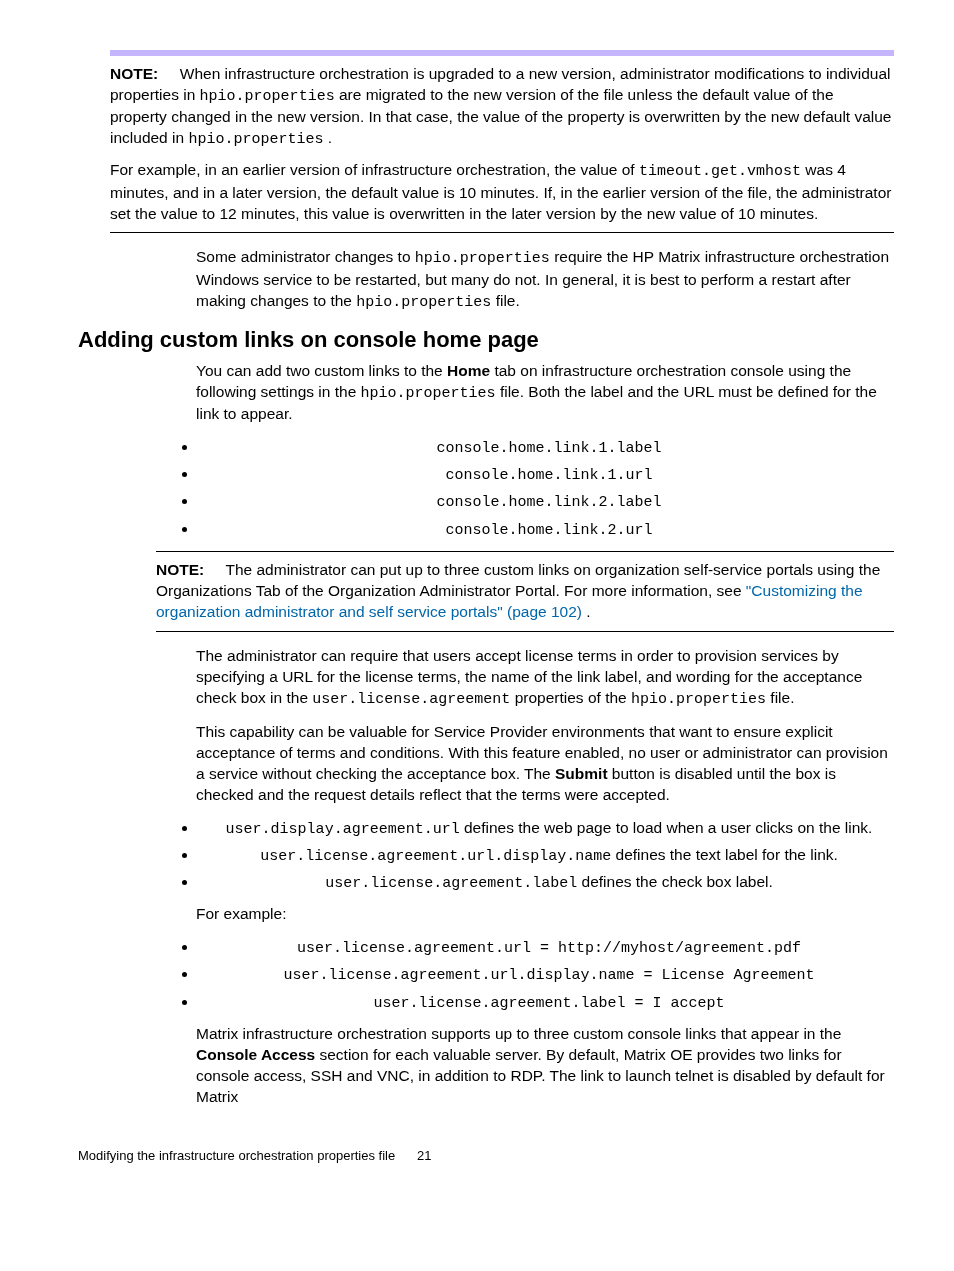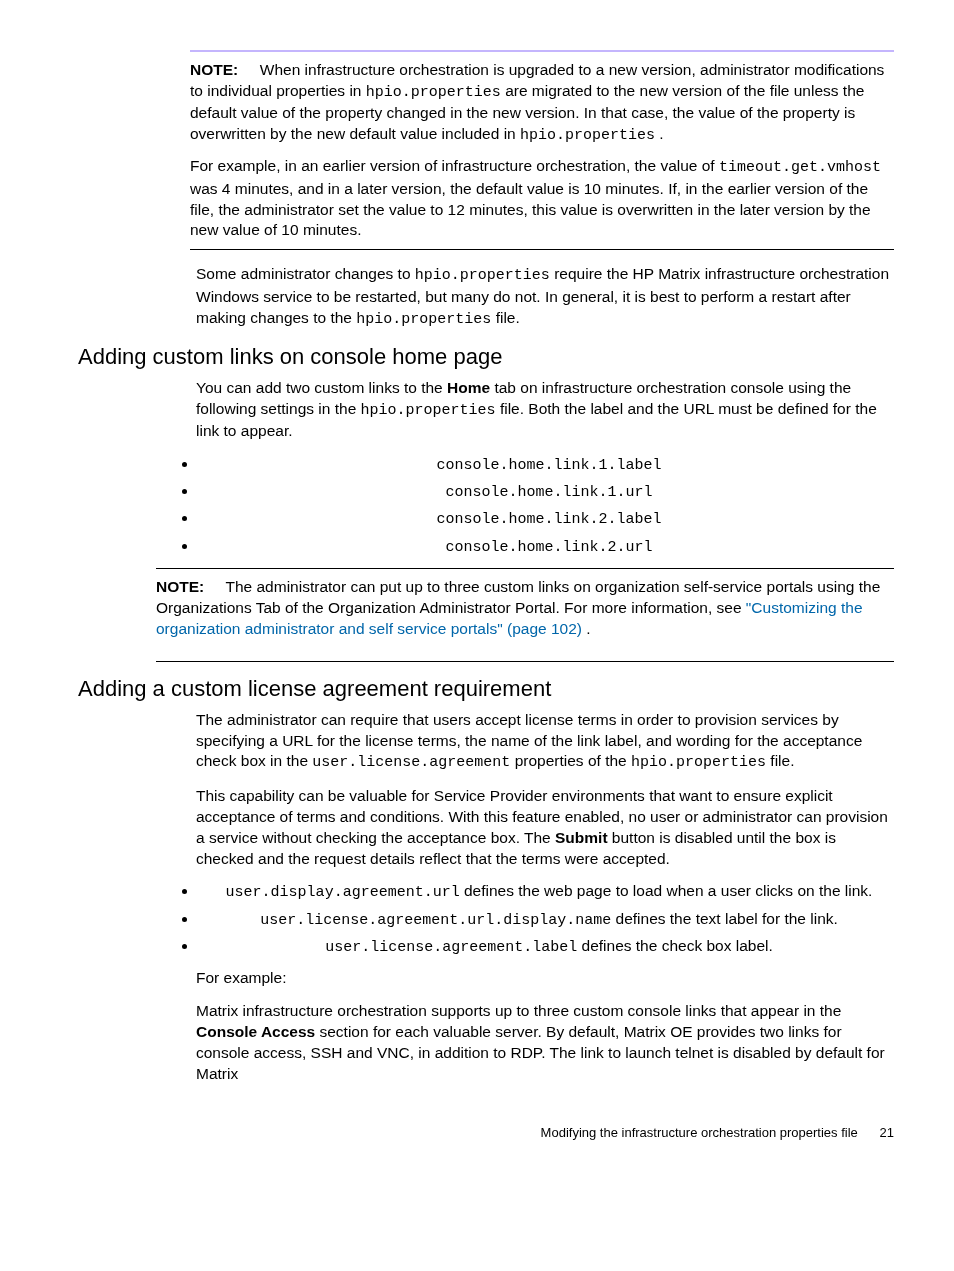--- a/index.html
+++ b/index.html
@@ -8,42 +8,42 @@
     font-family: Arial, Helvetica, sans-serif;
     background: #fff;
     color: #000;
     width: 954px;
   }
   .page {
     padding: 50px 60px 40px 78px;
     box-sizing: border-box;
   }
   .note-block {
-    border-top: 2px solid #c4b5fd;
+    border-top: 6px solid #c4b5fd;
     border-bottom: 1px solid #000;
     padding: 8px 0 8px 0;
-    margin: 0 0 14px 112px;
+    margin: 0 0 14px 32px;
     font-size: 15.5px;
     line-height: 1.35;
   }
   .note-block-2 {
     border-top: 1px solid #000;
     border-bottom: 1px solid #000;
-    padding: 8px 0 21px 0;
+    padding: 8px 0 8px 0;
     margin: 10px 0 14px 78px;
     font-size: 15.5px;
     line-height: 1.35;
   }
   .body-text {
     margin: 0 0 12px 118px;
     font-size: 15.5px;
     line-height: 1.35;
   }
   h2.section {
-    font-weight: normal;
+    font-weight: bold;
     font-size: 22px;
     margin: 14px 0 8px 0;
     color: #000;
   }
   .code {
     font-family: "Courier New", Courier, monospace;
     font-size: 15px;
   }
   .bold { font-weight: bold; }
   ul.props {
@@ -54,21 +54,20 @@
     text-align: center;
   }
   ul.props li {
     margin-bottom: 5px;
     padding-left: 6px;
   }
   .link-blue {
     color: #0066aa;
   }
   .footer {
-    text-align: right;
     font-size: 13px;
     margin-top: 40px;
   }
   .inline-segments span { display: inline; }
 </style>
 </head>
 <body>
 
 <div class="page">
 
@@ -117,21 +116,20 @@
   <div class="note-block-2">
     <p class="inline-segments" style="margin:0">
       <span class="bold">NOTE:</span>
       <span>&nbsp;&nbsp;&nbsp;</span>
       <span>The administrator can put up to three custom links on organization self-service portals using the Organizations Tab of the Organization Administrator Portal. For more information, see </span>
       <span class="link-blue">"Customizing the organization administrator and self service portals" (page 102)</span>
       <span>.</span>
     </p>
   </div>
 
-  <h2 class="section">Adding a custom license agreement requirement</h2>
 
   <p class="body-text inline-segments">
     <span>The administrator can require that users accept license terms in order to provision services by specifying a URL for the license terms, the name of the link label, and wording for the acceptance check box in the </span>
     <span class="code">user.license.agreement</span>
     <span> properties of the </span>
     <span class="code">hpio.properties</span>
     <span> file.</span>
   </p>
 
   <p class="body-text inline-segments">
@@ -147,20 +145,25 @@
     <li>
       <span class="code">user.license.agreement.url.display.name</span><span> defines the text label for the link.</span>
     </li>
     <li>
       <span class="code">user.license.agreement.label</span><span> defines the check box label.</span>
     </li>
   </ul>
 
   <p class="body-text">For example:</p>
 
+  <ul class="props">
+    <li><span class="code">user.license.agreement.url = http://myhost/agreement.pdf</span></li>
+    <li><span class="code">user.license.agreement.url.display.name = License Agreement</span></li>
+    <li><span class="code">user.license.agreement.label = I accept</span></li>
+  </ul>
 
 
   <p class="body-text inline-segments">
     <span>Matrix infrastructure orchestration supports up to three custom console links that appear in the </span>
     <span class="bold">Console Access</span>
     <span> section for each valuable server. By default, Matrix OE provides two links for console access, SSH and VNC, in addition to RDP. The link to launch telnet is disabled by default for Matrix</span>
   </p>
 
   <div class="footer">
     <span>Modifying the infrastructure orchestration properties file</span>

